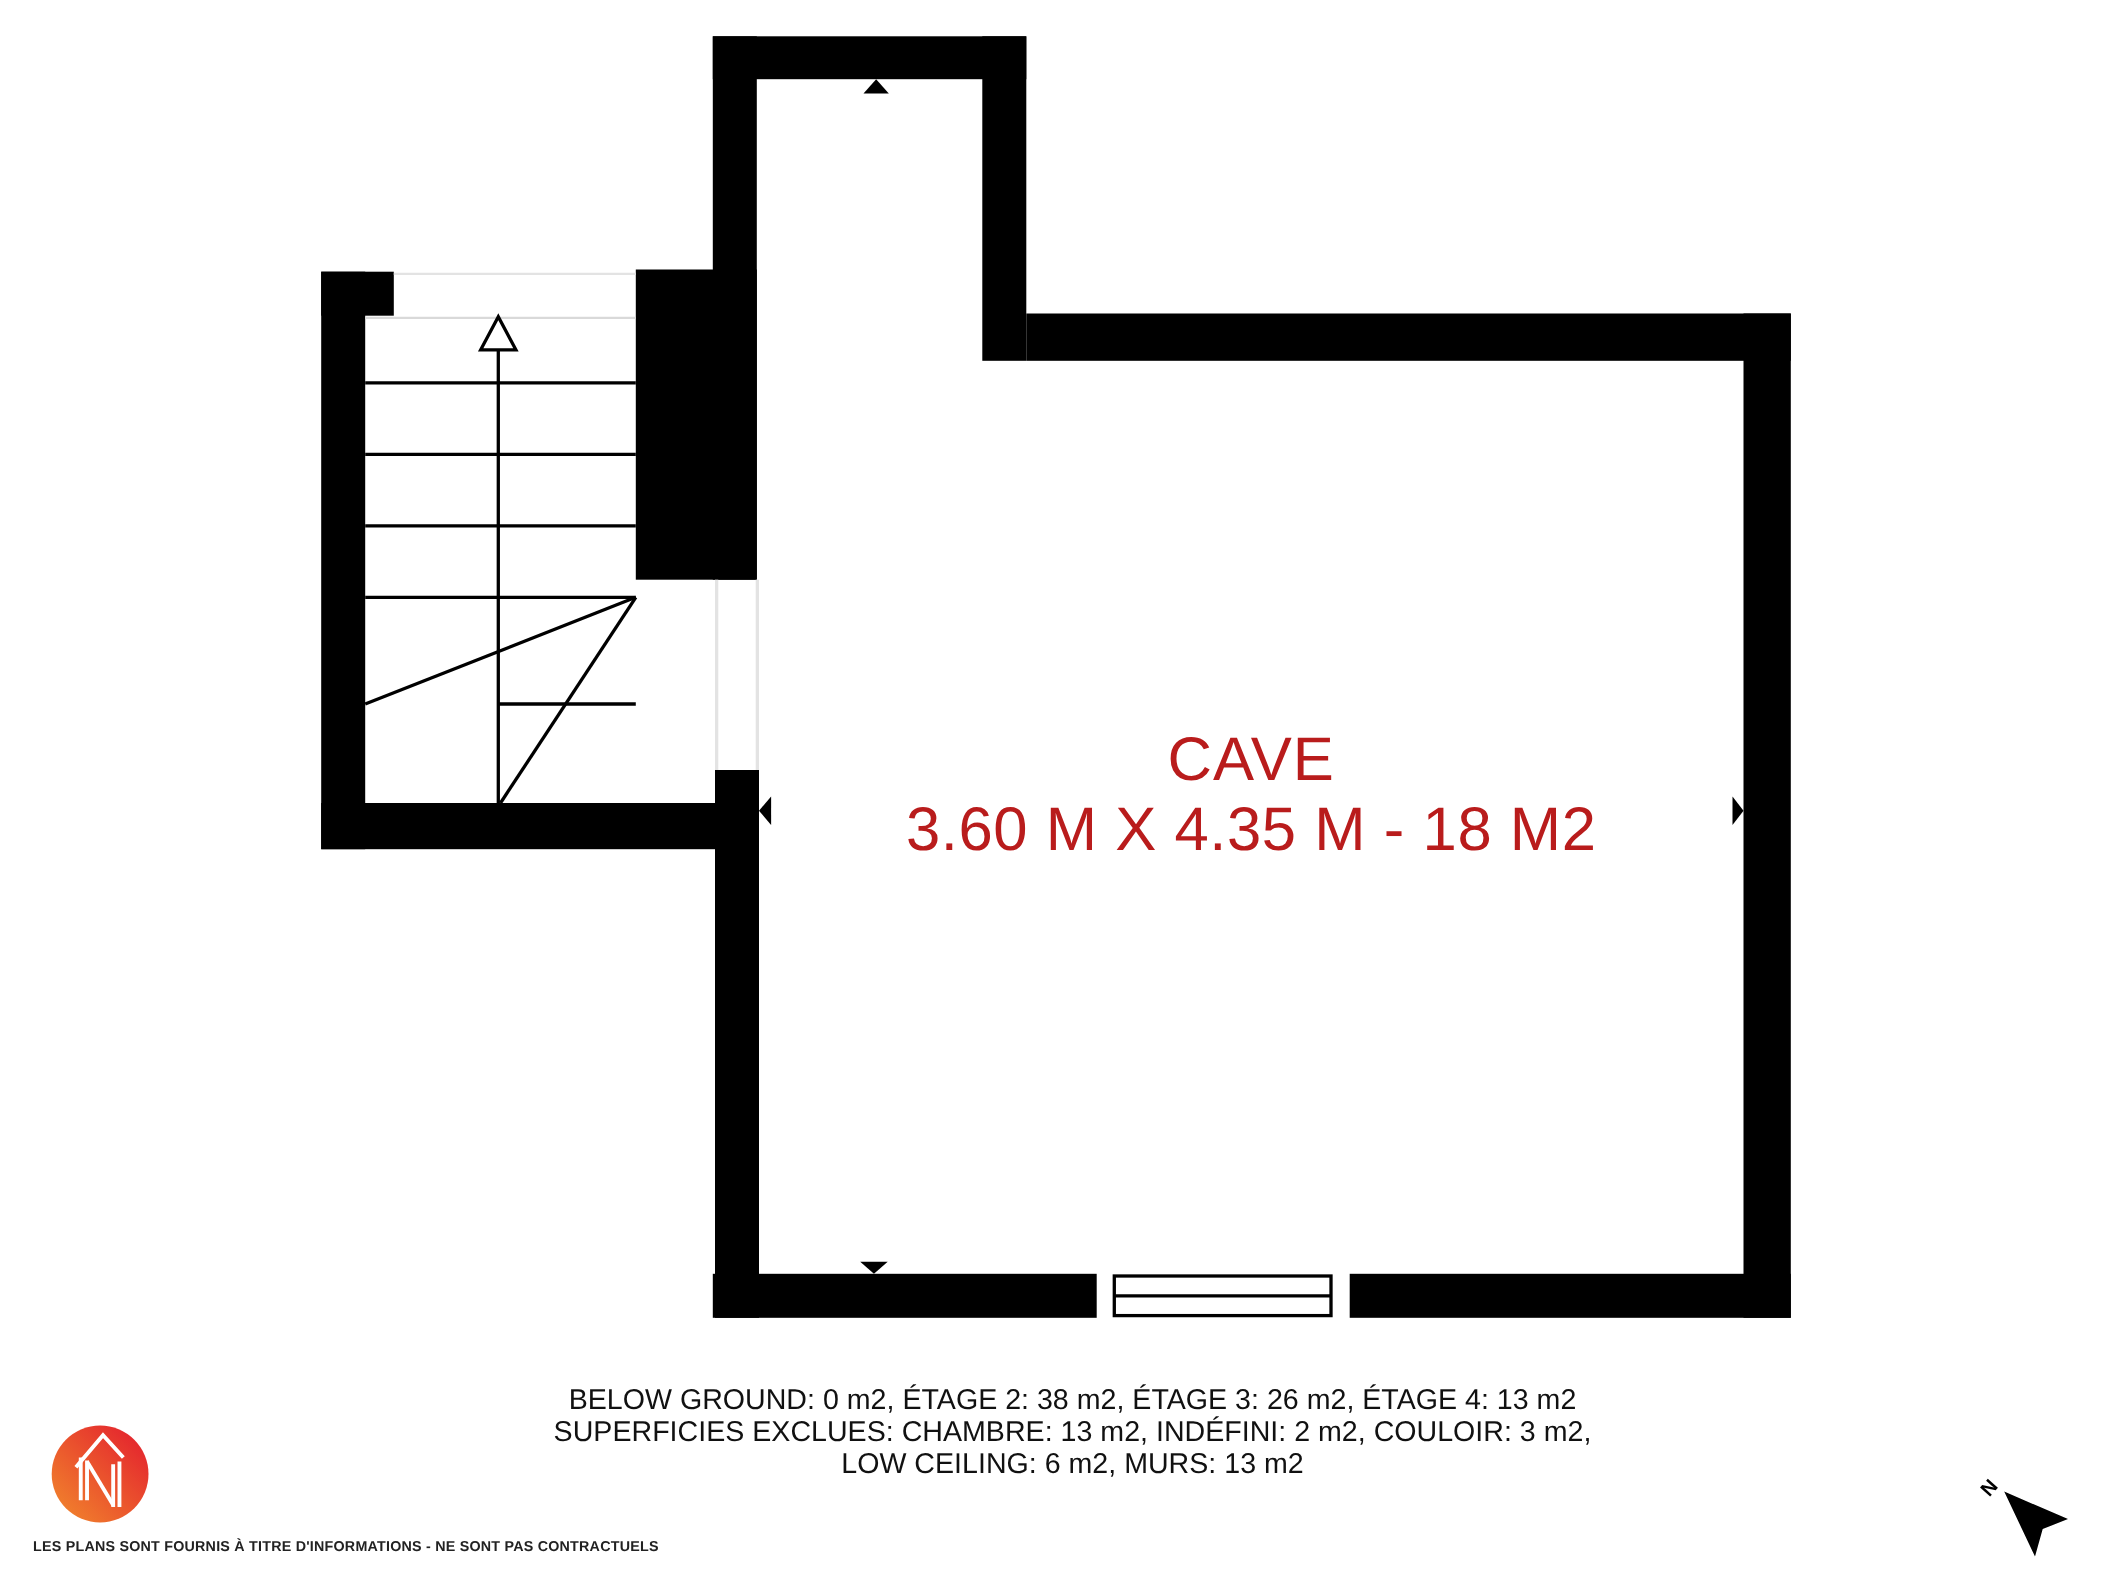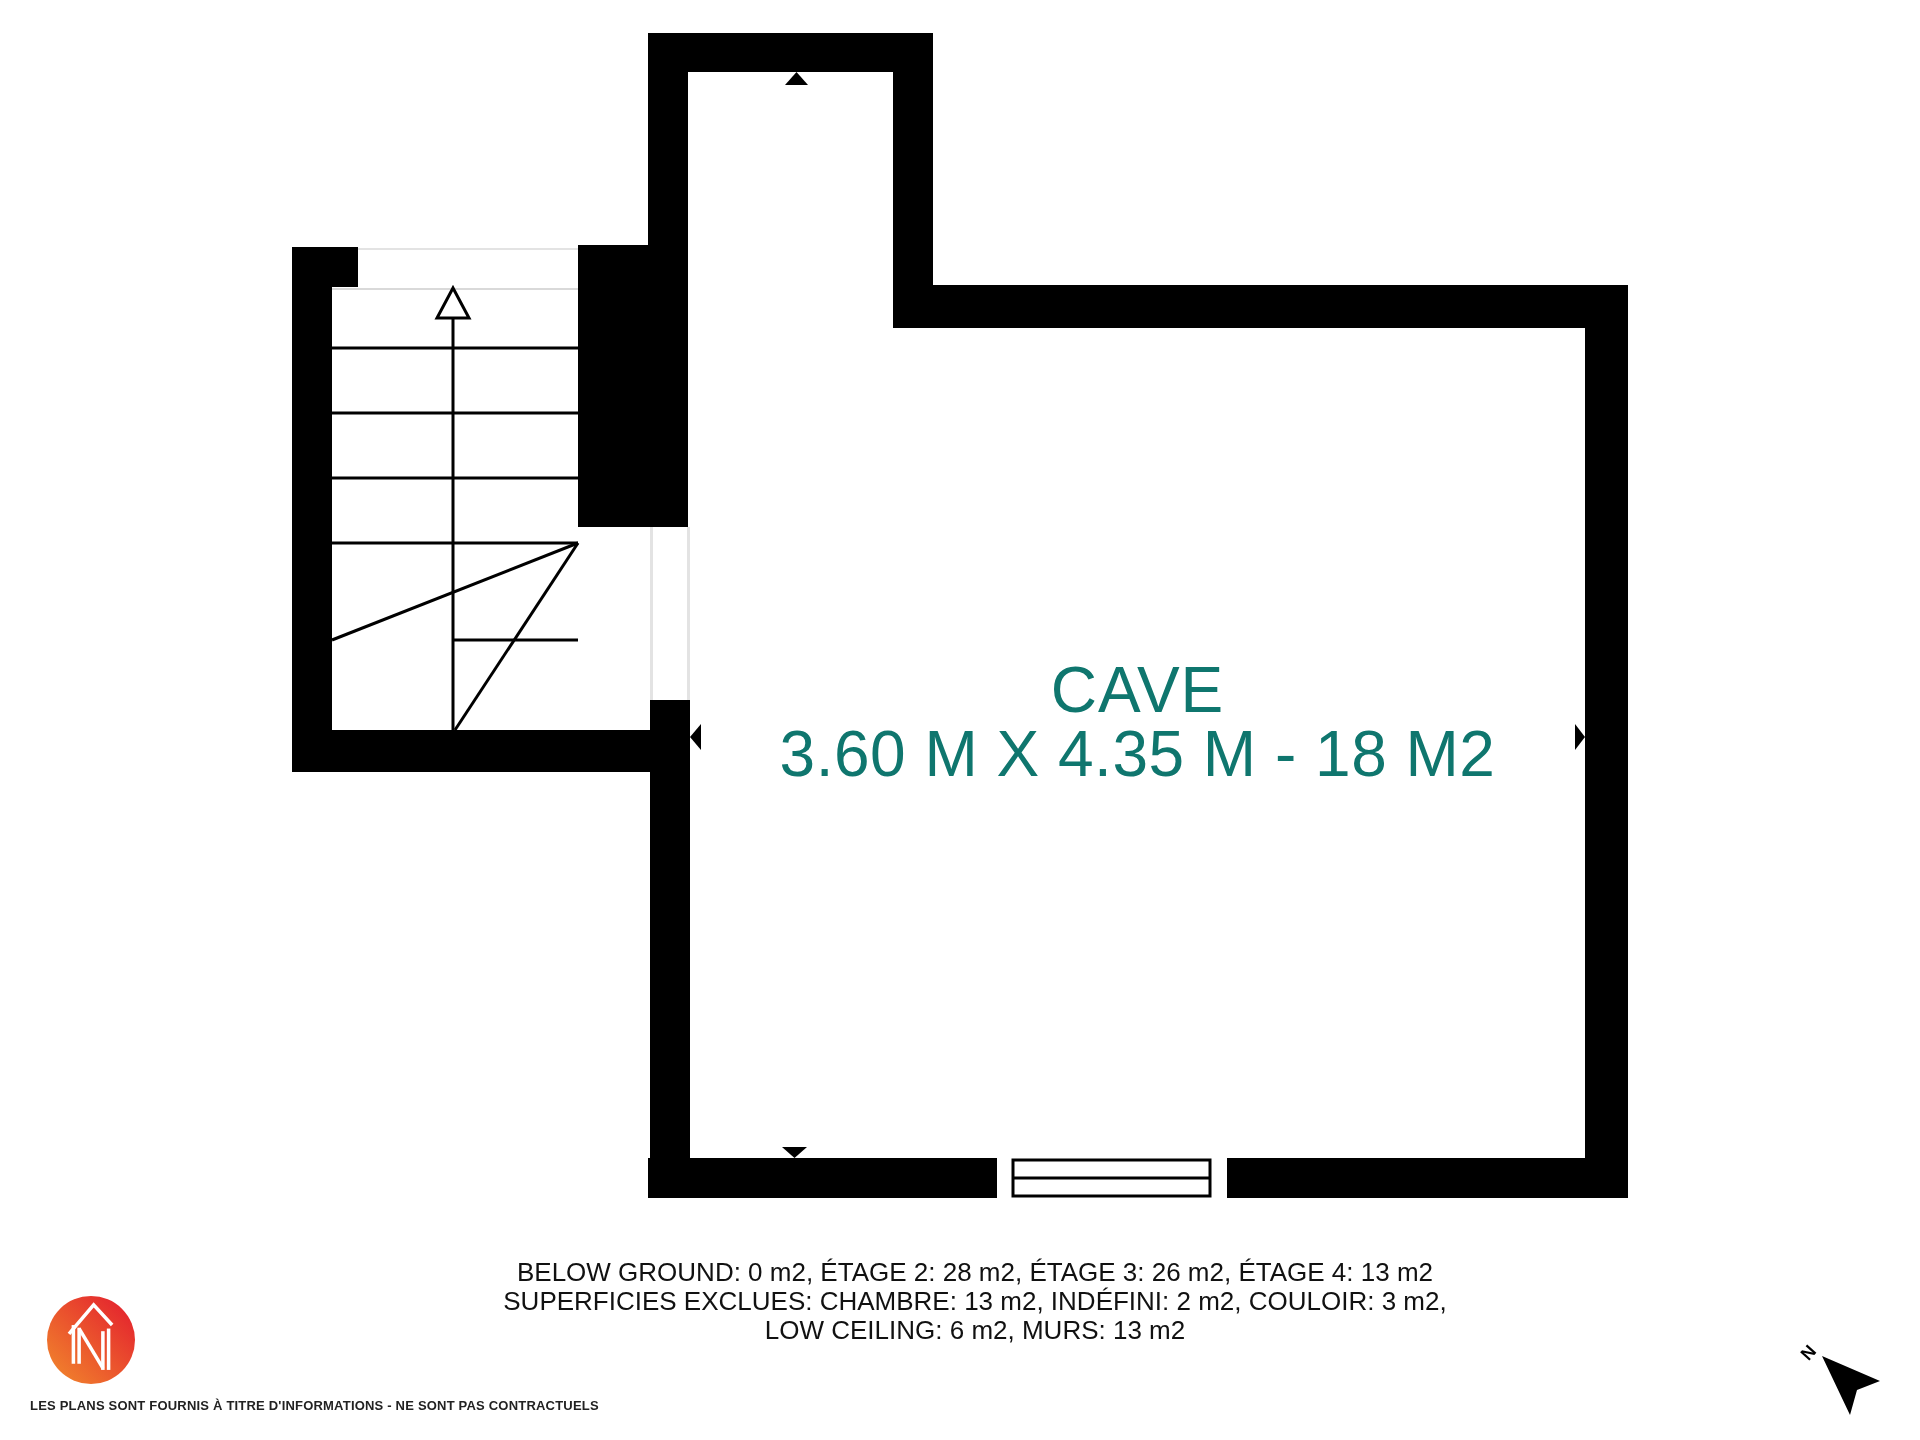--- a/index.html
+++ b/index.html
@@ -3,21 +3,21 @@
 <meta charset="utf-8">
 <style>
   html,body{margin:0;padding:0;background:#ffffff;}
   body{width:1920px;height:1440px;position:relative;overflow:hidden;
        font-family:"Liberation Sans",sans-serif;color:#0a0a0a;}
   .stage{position:absolute;inset:0;}
   svg{display:block;}
   .plan-svg{position:absolute;left:0;top:0;}
   .room-label{position:absolute;left:690px;top:658px;width:895px;
               text-align:center;line-height:64px;letter-spacing:1px;
-              font-size:64px;font-weight:400;color:#0f766e;}
+              font-size:56px;font-weight:400;color:#b91c1c;}
   .room-label .dims{letter-spacing:0.5px;}
   .summary{position:absolute;left:30px;right:0;top:1258px;text-align:center;
            font-size:26px;line-height:29px;color:#111;}
   .summary .total{font-weight:700;font-size:26px;}
   .disclaimer{position:absolute;left:30px;right:0;top:1398px;
               font-size:13px;font-weight:700;letter-spacing:0.2px;color:#222;}
   .logo{position:absolute;left:47px;top:1296px;width:88px;height:88px;
         border-radius:50%;background:linear-gradient(to top right,#F28B2C 0%,#E4252E 90%);}
   .logo svg{position:absolute;inset:0;}
   .compass{position:absolute;left:1795px;top:1333px;width:100px;height:95px;}
@@ -75,21 +75,21 @@
       <polygon points="782,1147 807,1147 794.5,1158"></polygon>
     </g>
   </svg>
 
   <div class="room-label">
     <div>CAVE</div>
     <div class="dims">3.60 M X 4.35 M - 18 M2</div>
   </div>
 
   <div class="summary">
-    <div>BELOW GROUND: 0 m2, ÉTAGE 2: 28 m2, ÉTAGE 3: 26 m2, ÉTAGE 4: 13 m2</div>
+    <div>BELOW GROUND: 0 m2, ÉTAGE 2: 38 m2, ÉTAGE 3: 26 m2, ÉTAGE 4: 13 m2</div>
     <div>SUPERFICIES EXCLUES: CHAMBRE: 13 m2, INDÉFINI: 2 m2, COULOIR: 3 m2,</div>
     <div>LOW CEILING: 6 m2, MURS: 13 m2</div>
   </div>
 
   <div class="disclaimer">LES PLANS SONT FOURNIS À TITRE D'INFORMATIONS - NE SONT PAS CONTRACTUELS</div>
 
   <div class="logo">
     <svg viewBox="0 0 100 100">
       <g fill="none" stroke="#ffffff" stroke-width="4">
         <polyline points="25,43 53,10 74,33"></polyline>

